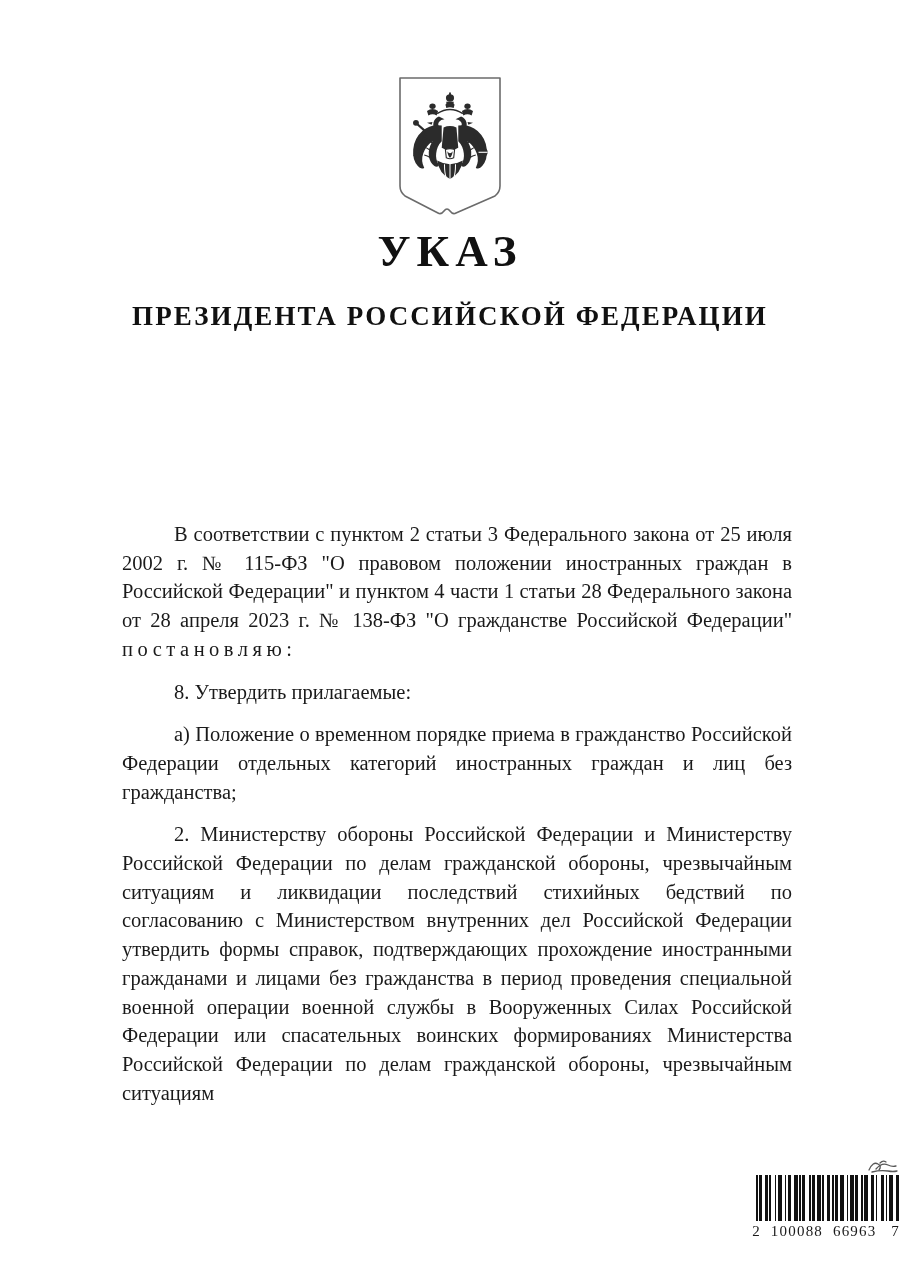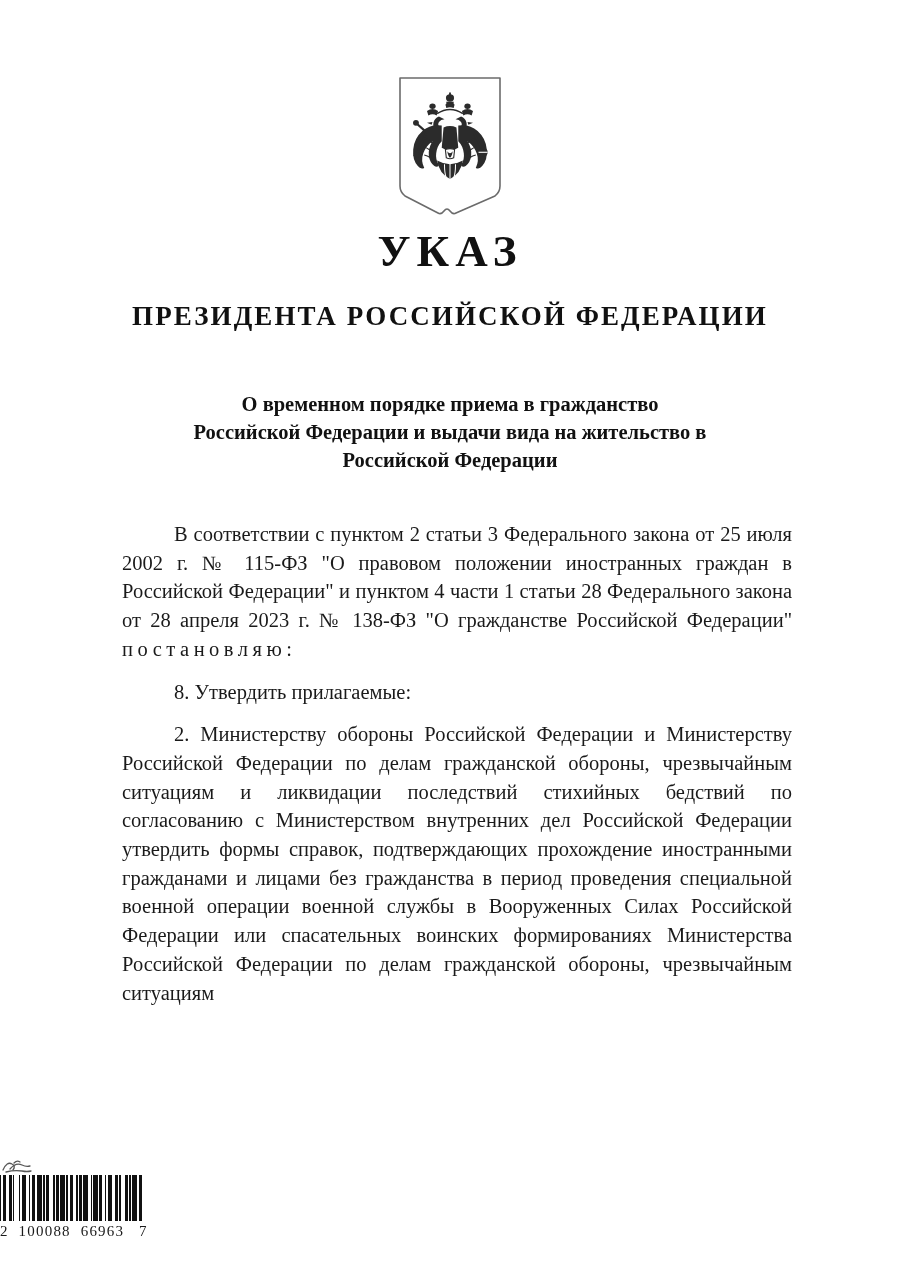--- a/index.html
+++ b/index.html
@@ -109,21 +109,21 @@
   }
 
   
   .barcode-area {
     position: absolute;
     top: 1158px;
     left: 0;
     width: 900px;
     display: flex;
     flex-direction: column;
-    align-items: flex-start;
+    align-items: flex-end;
   }
   .barcode-mark {
     width: 34px;
     height: 16px;
     margin-bottom: 1px;
     opacity: 0.82;
   }
   .barcode-mark svg { display: block; width: 34px; height: 16px; }
 
   .barcode-bars {
@@ -213,32 +213,28 @@
           </g>
         </g>
       </svg>
     </div>
   </div>
 
   <div class="doc-title">УКАЗ</div>
 
   <div class="doc-subtitle">ПРЕЗИДЕНТА РОССИЙСКОЙ ФЕДЕРАЦИИ</div>
 
-  <div class="doc-heading">
-    <span class="hl">О временном порядке приема в гражданство</span>
-    <span class="hl">Российской Федерации и выдачи вида на жительство в</span>
-    <span class="hl">Российской Федерации</span>
-  </div>
 
   <div class="body-text">
 
     <p class="para"><span>В соответствии с пунктом 2 статьи 3 Федерального закона от 25 июля 2002 г. № 115-ФЗ "О правовом положении иностранных граждан в Российской Федерации" и пунктом 4 части 1 статьи 28 Федерального закона от 28 апреля 2023 г. № 138-ФЗ "О гражданстве Российской Федерации" </span><span class="spaced">постановляю:</span></p>
 
     <p class="para">8. Утвердить прилагаемые:</p>
 
+    <p class="para">а) Положение о временном порядке приема в гражданство Российской Федерации отдельных категорий иностранных граждан и лиц без гражданства;</p>
 
 
     <p class="para">2. Министерству обороны Российской Федерации и Министерству Российской Федерации по делам гражданской обороны, чрезвычайным ситуациям и ликвидации последствий стихийных бедствий по согласованию с Министерством внутренних дел Российской Федерации утвердить формы справок, подтверждающих прохождение иностранными гражданами и лицами без гражданства в период проведения специальной военной операции военной службы в Вооруженных Силах Российской Федерации или спасательных воинских формированиях Министерства Российской Федерации по делам гражданской обороны, чрезвычайным ситуациям</p>
 
   </div>
 
   <div class="barcode-area">
     <div class="barcode-mark">
       <svg viewBox="0 0 34 16" xmlns="http://www.w3.org/2000/svg" aria-hidden="true">
         <g stroke="#333" fill="none" stroke-width="1.3" stroke-linecap="round">

